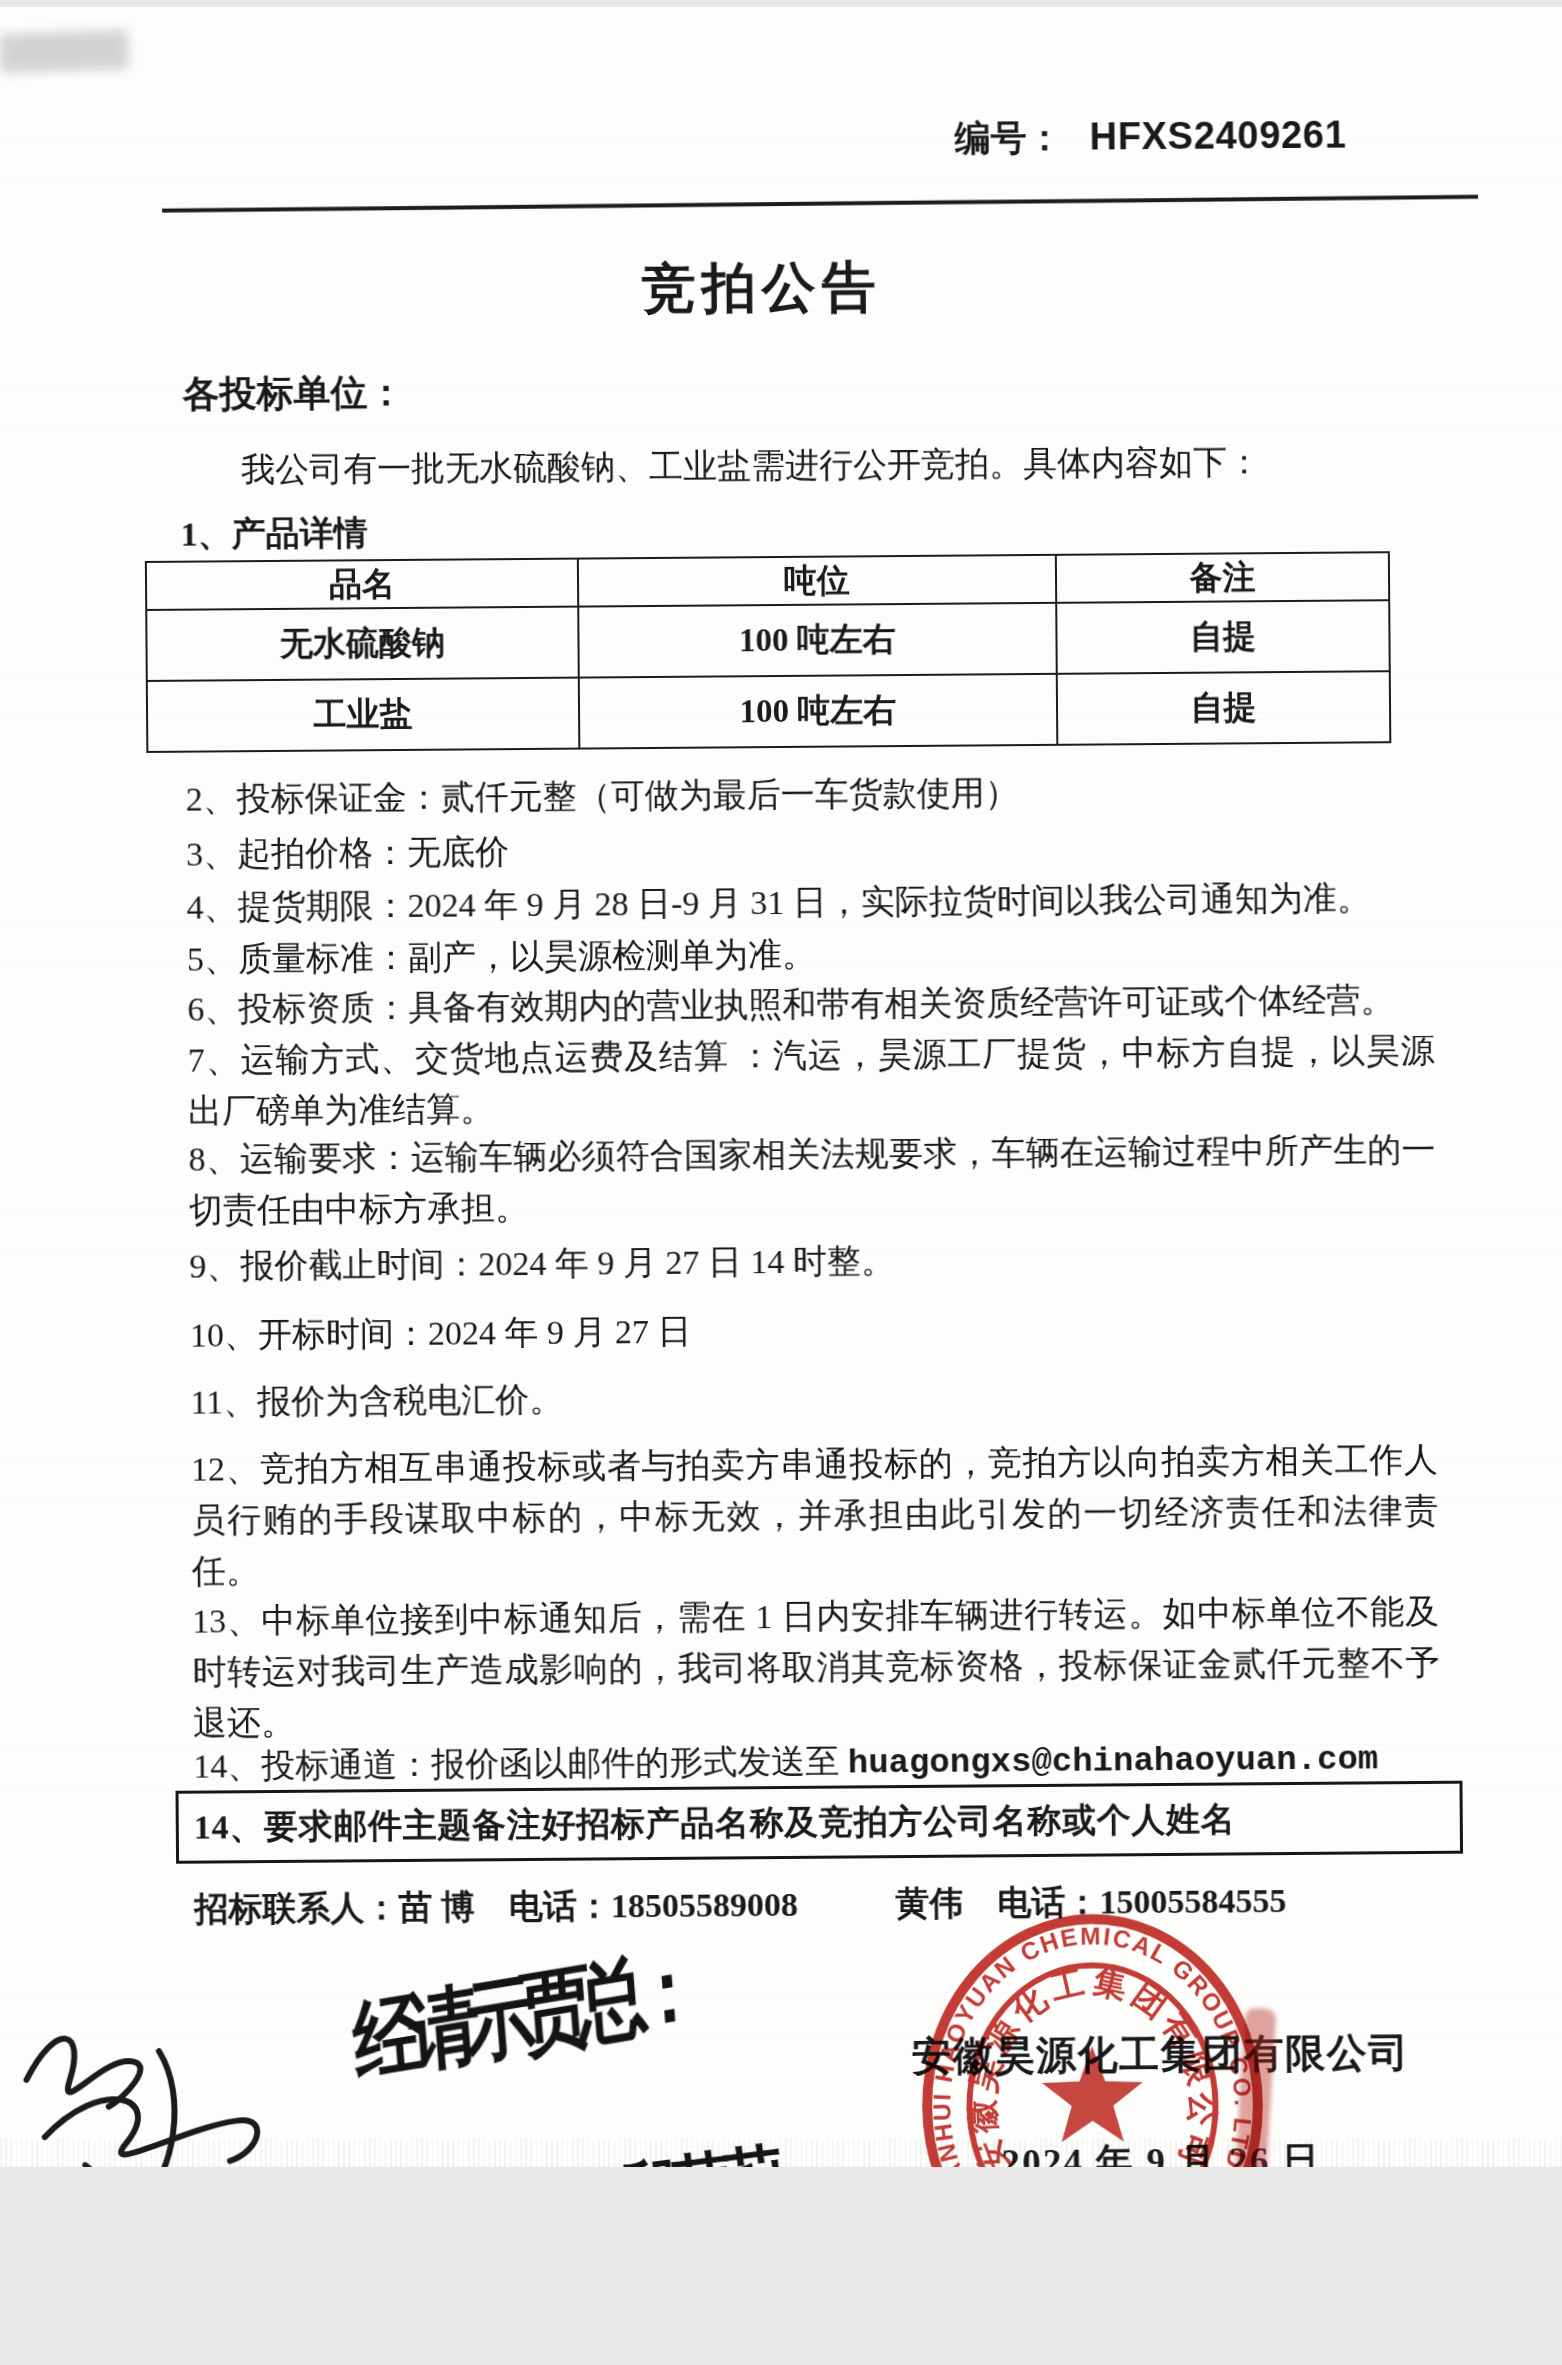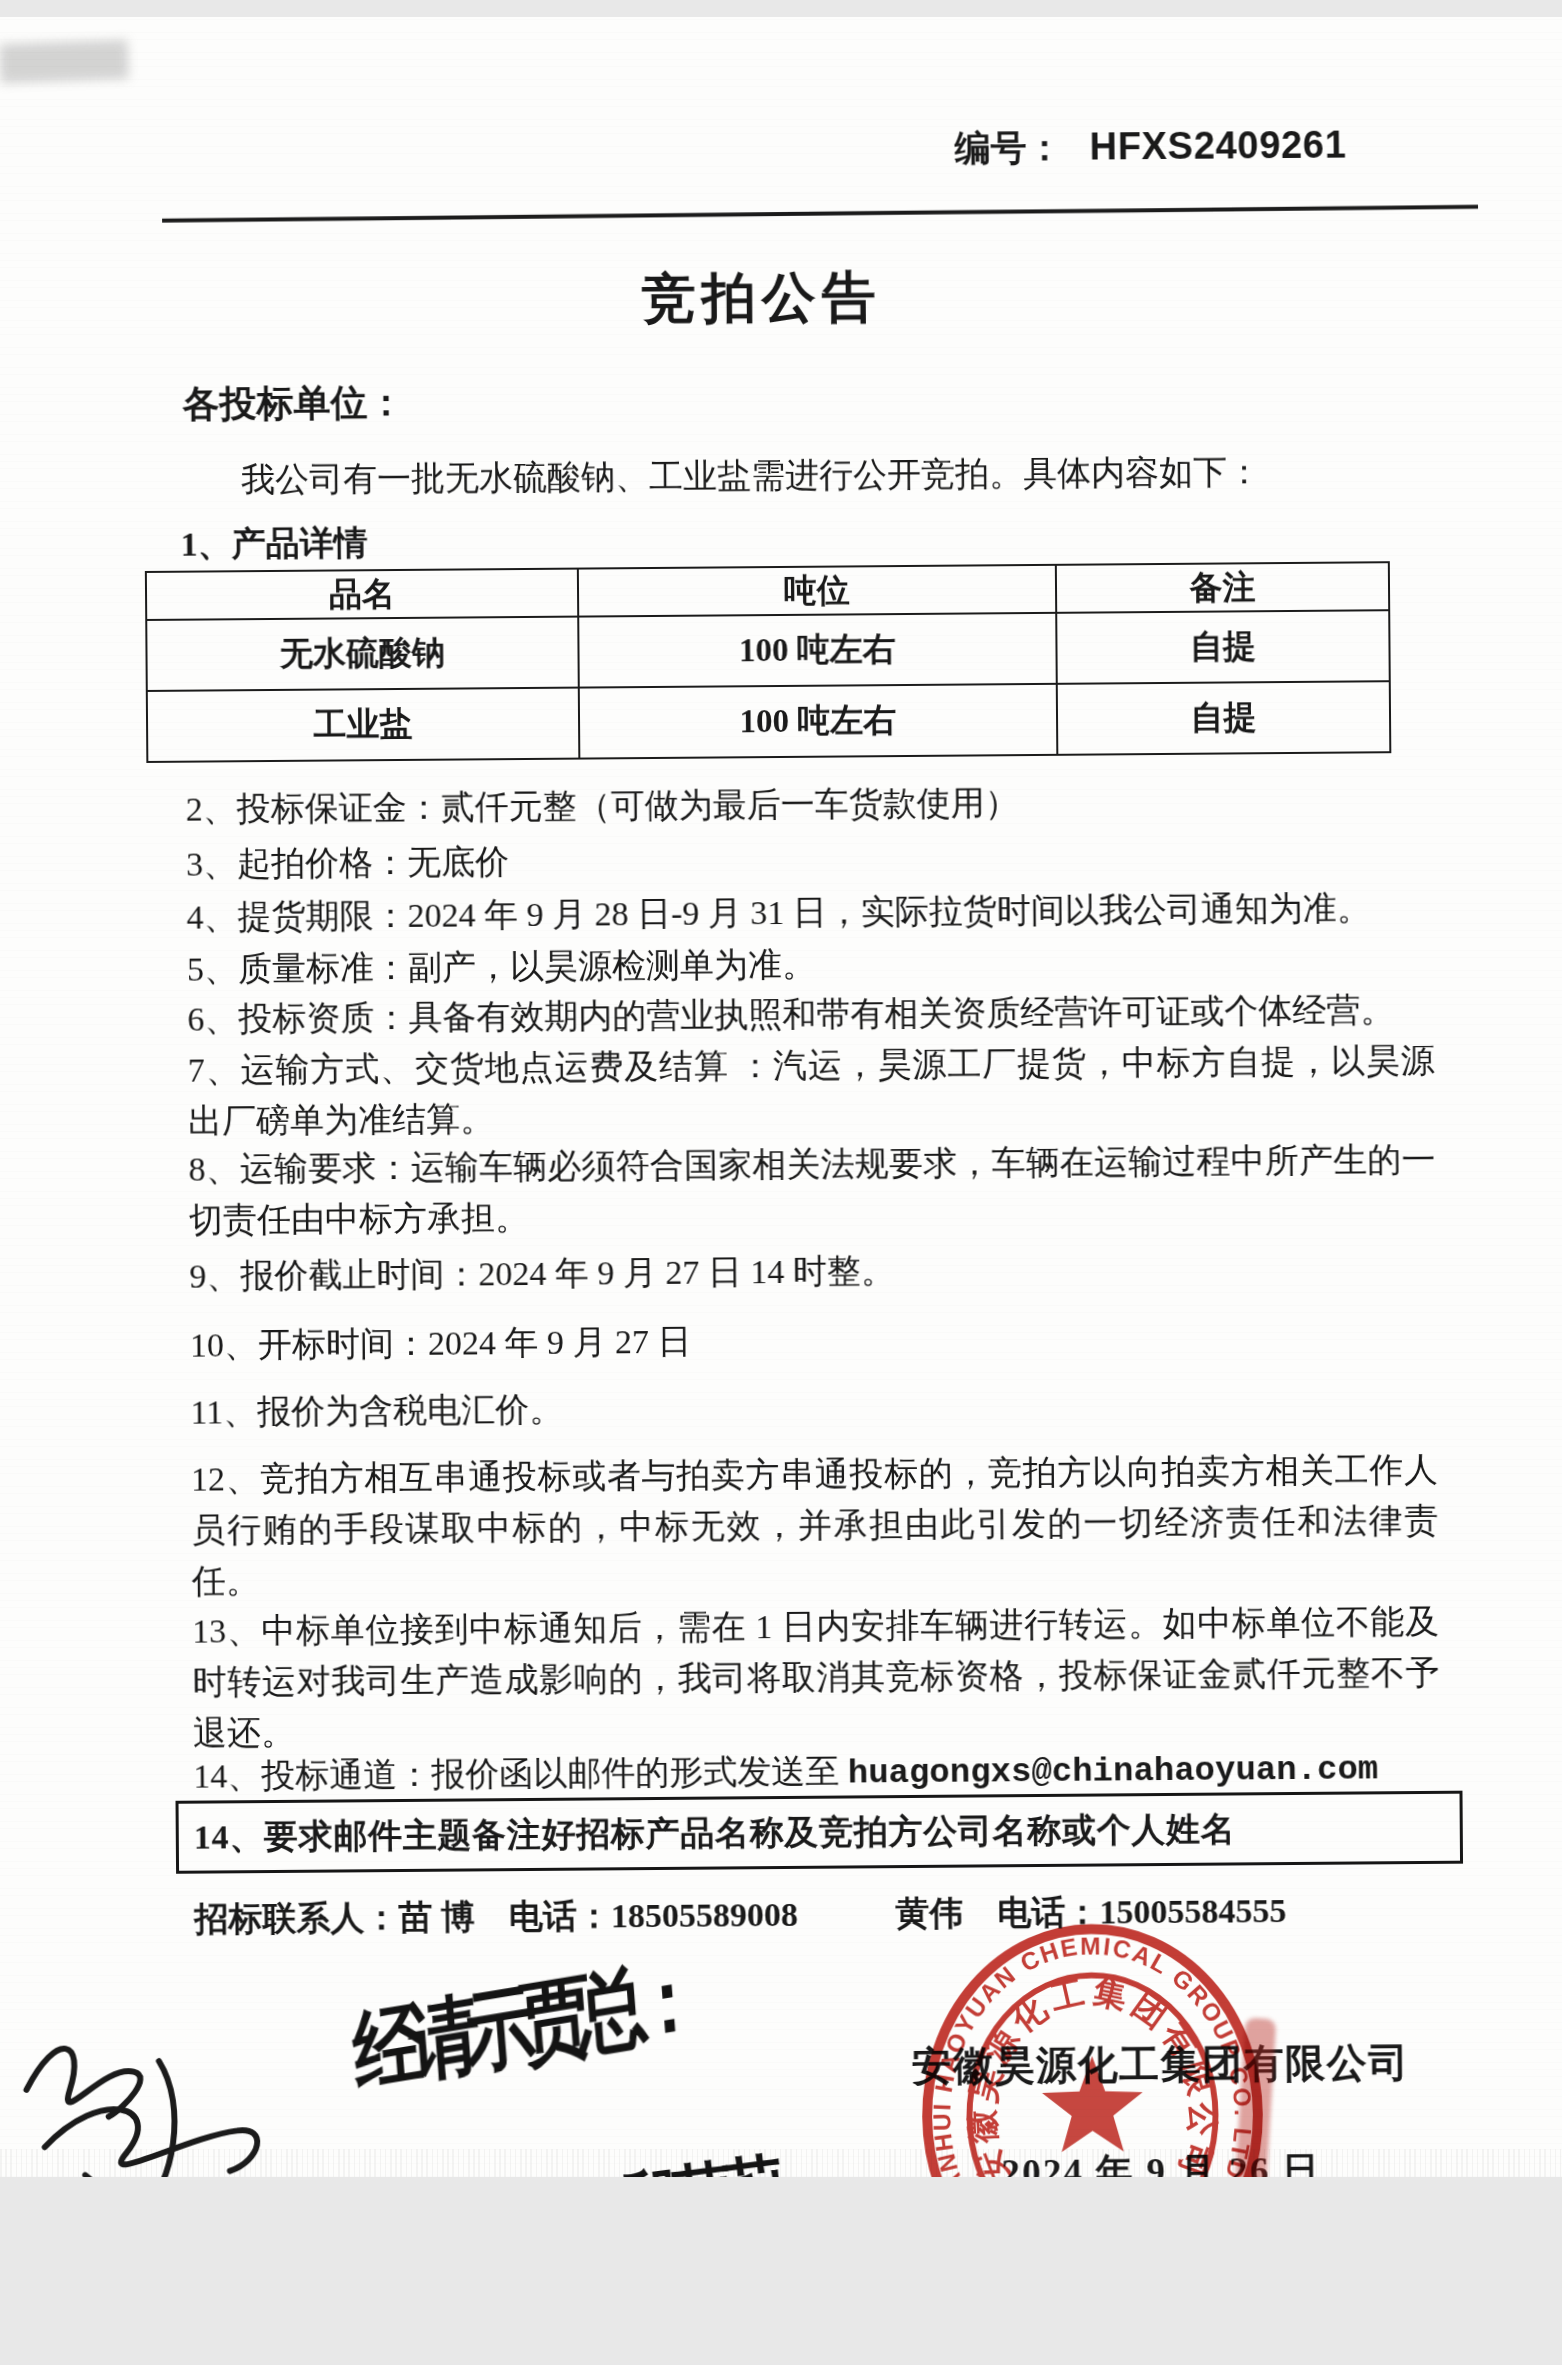--- a/index.html
+++ b/index.html
@@ -1,17 +1,17 @@
 <!DOCTYPE html>
 <html style="font-size:12px"><head>
 <meta charset="utf-8">
 <style>
   html,body{margin:0;padding:0;background:#e8e8e8;}
   #page{
-    position:relative;width:1562px;height:2160px;margin:17px auto;
+    position:relative;width:1562px;height:2160px;margin:7px auto;
     background:#fdfdfc;overflow:hidden;
     font-family:"Liberation Serif","DejaVu Serif",serif;color:#1a1a1a;
   }
   #sheet{position:absolute;inset:0;transform:rotate(-0.45deg);}
   .abs{position:absolute;}
   
   .docno{top:109px;left:962px;display:flex;gap:27px;align-items:baseline;
     font-family:"Liberation Sans","DejaVu Sans",sans-serif;font-weight:700;}
   .docno .lbl{font-size:36px;}
   .docno .val{font-size:38px;letter-spacing:0.7px;}

